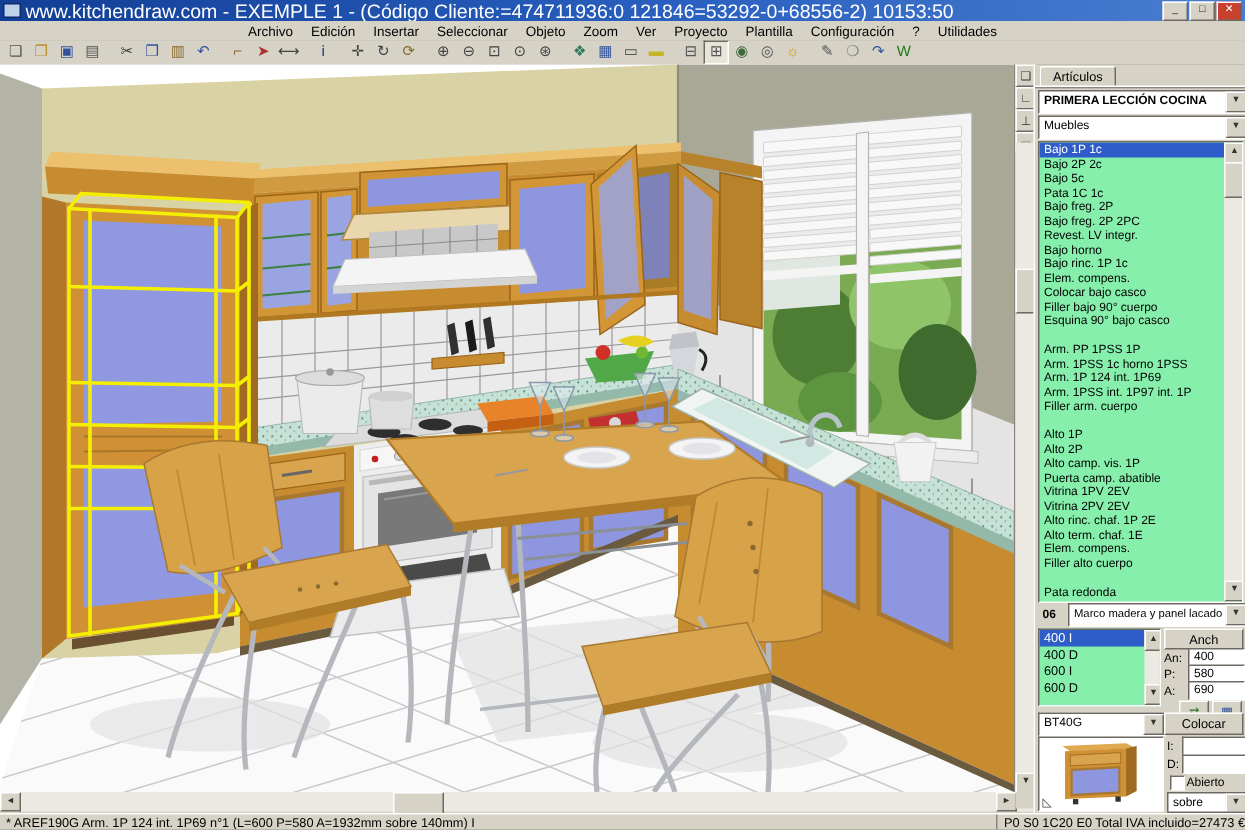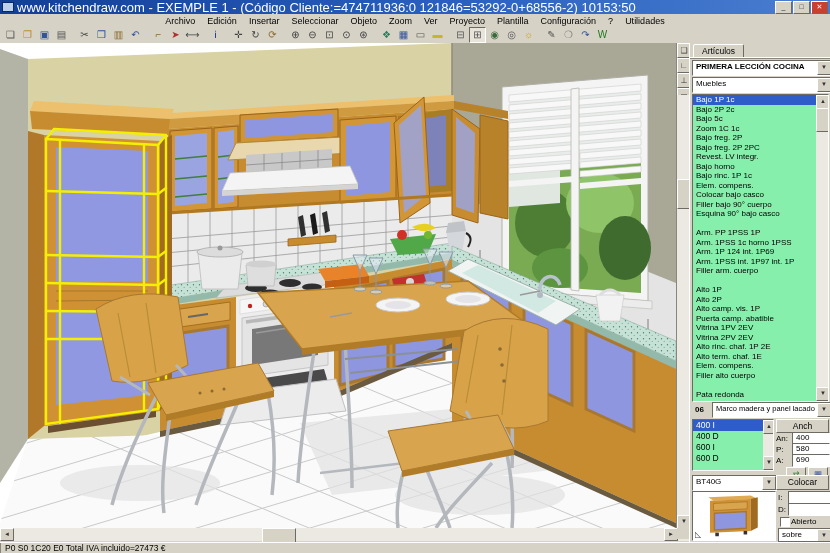--- a/index.html
+++ b/index.html
@@ -461,21 +461,21 @@
     <div class="combo" style="left:2px;top:34px;width:135px">
       <span>Muebles</span>
       <span class="dd">▼</span>
     </div>
 
     <div class="listbox" style="left:2px;top:51px;width:135px;height:306px">
       <div class="articles-inner" id="articles-list">
           <div class="article-item sel">Bajo 1P 1c</div>
           <div class="article-item">Bajo 2P 2c</div>
           <div class="article-item">Bajo 5c</div>
-          <div class="article-item">Zoom 1C 1c</div>
+          <div class="article-item">Pata 1C 1c</div>
           <div class="article-item">Bajo freg. 2P</div>
           <div class="article-item">Bajo freg. 2P 2PC</div>
           <div class="article-item">Revest. LV integr.</div>
           <div class="article-item">Bajo horno</div>
           <div class="article-item">Bajo rinc. 1P 1c</div>
           <div class="article-item">Elem. compens.</div>
           <div class="article-item">Colocar bajo casco</div>
           <div class="article-item">Filler bajo 90° cuerpo</div>
           <div class="article-item">Esquina 90° bajo casco</div>
           <div class="article-item">&nbsp;</div>
@@ -563,16 +563,17 @@
       <span>sobre</span>
       <span class="dd">▼</span>
     </div>
     <div class="combo" style="left:88px;top:498px;width:49px">
       <span>140</span>
       <span class="dd">▼</span>
     </div>
   </div>
 
   <div class="statusbar">
+    <div class="status-left">* AREF190G  Arm.  1P 124 int.  1P69 n°1  (L=600 P=580 A=1932mm sobre 140mm) I</div>
     <div class="status-right">P0 S0 1C20 E0 Total IVA incluido=27473 €</div>
   </div>
 
 </div>
 
 </body></html>

